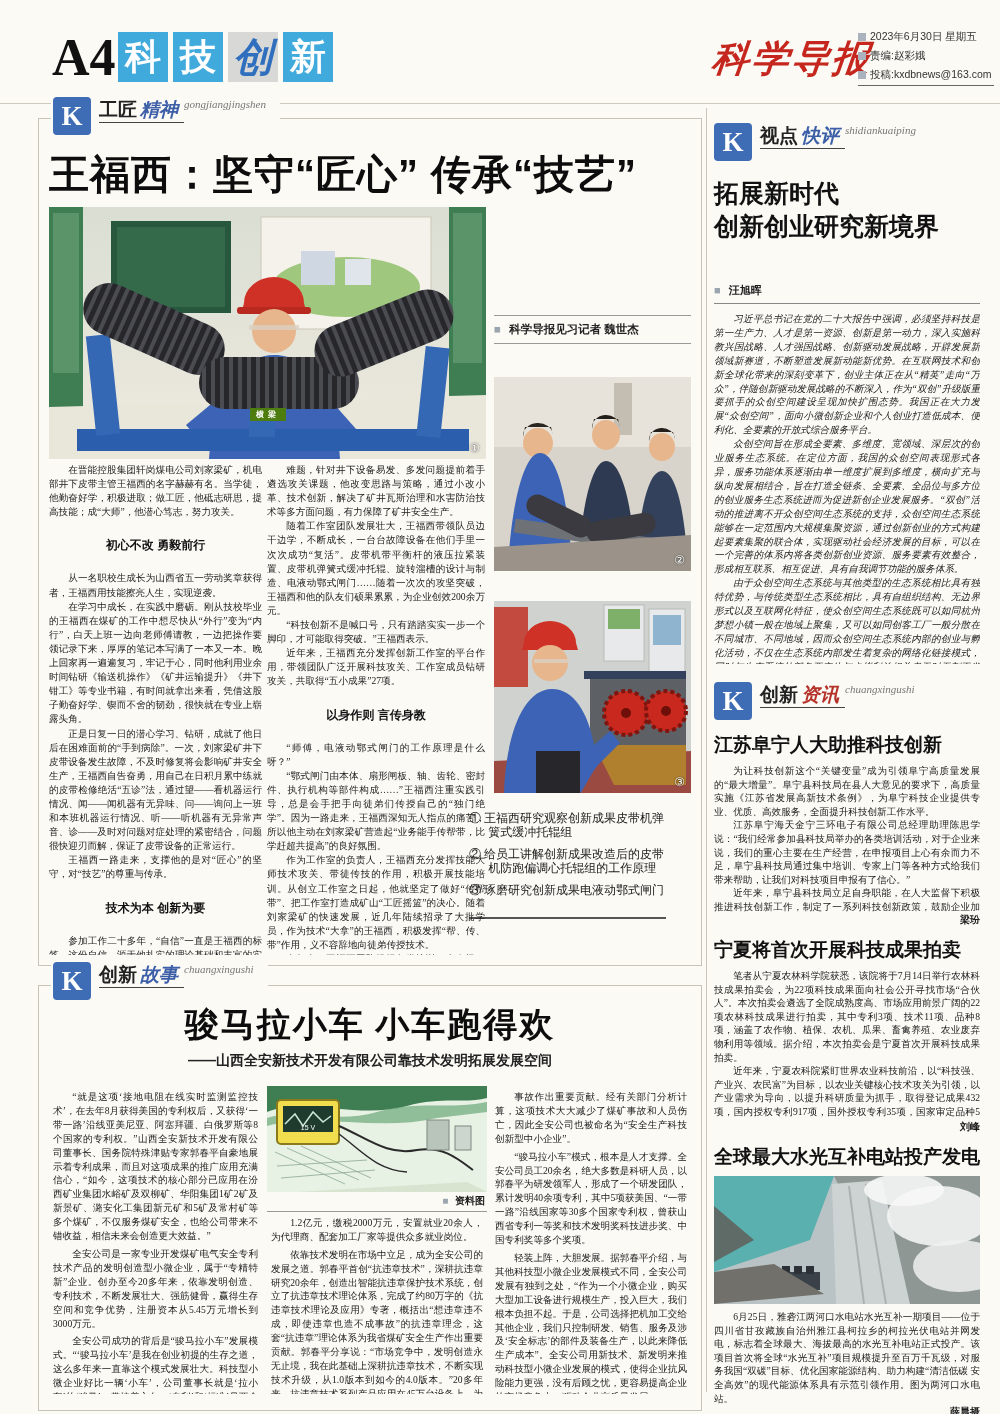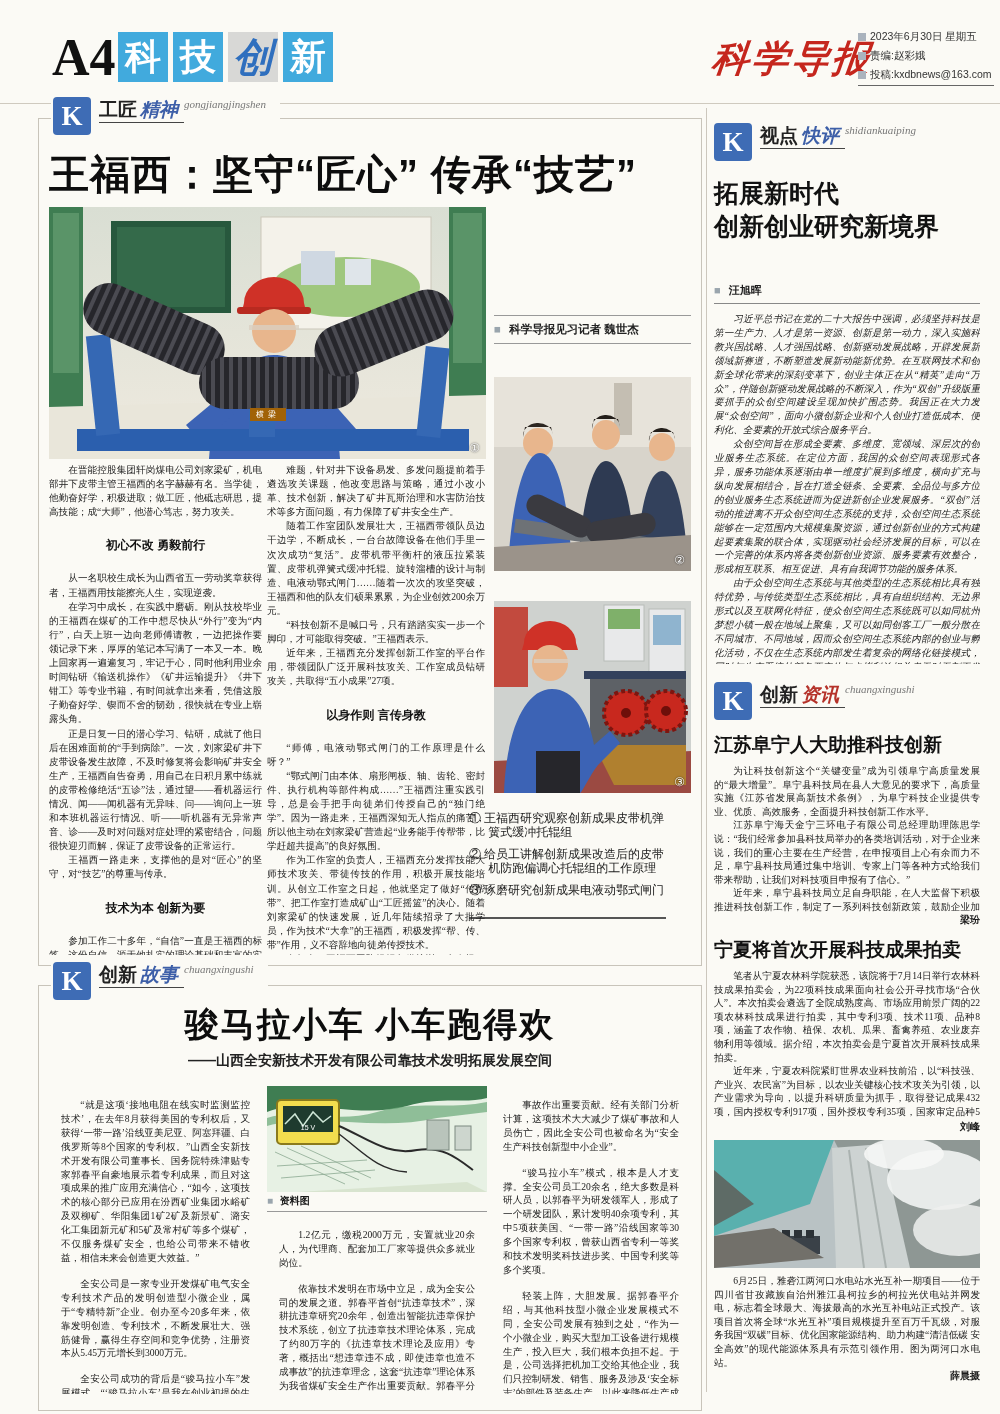--- a/index.html
+++ b/index.html
@@ -30,21 +30,21 @@
   .badge .b2{font-family:"Liberation Serif",serif;font-style:italic;font-weight:800;color:#3d5fa8;margin-left:3px;}
   .badge.red .b2{color:#b5322a;}
   .badge .py{font-family:"Liberation Serif",serif;font-style:italic;font-size:11px;color:#777;padding-top:1px;}
   
   .boxA{position:absolute;left:38px;top:118px;width:662px;height:846px;border:1px solid #c8c4ba;}
   .boxA .badge{position:absolute;left:12px;top:-24px;}
   .hl-main{position:absolute;left:10px;top:28px;width:644px;font-family:"Liberation Sans",sans-serif;
            font-weight:900;font-size:40px;letter-spacing:1px;color:#0d0d0d;white-space:nowrap;}
   .photo{position:absolute;overflow:hidden;background:#ddd;}
   .pm{position:absolute;right:6px;bottom:4px;color:#fff;font-size:12px;font-family:"Liberation Sans",sans-serif;text-shadow:0 0 2px #000;}
-  .sign{position:absolute;left:46%;bottom:38px;background:#a16207;color:#fff;font-size:8px;padding:1px 6px;letter-spacing:4px;}
+  .sign{position:absolute;left:46%;bottom:38px;background:#4d7c0f;color:#fff;font-size:8px;padding:1px 6px;letter-spacing:4px;font-weight:bold;}
   .byline{position:absolute;left:455px;top:196px;width:197px;border-top:1px solid #999;border-bottom:1px solid #999;
           padding:6px 0;font-size:11.5px;font-weight:700;font-family:"Liberation Sans",sans-serif;color:#222;}
   .byline .sq{color:#9aa5ad;margin-right:5px;}
   .cols .sub, .sub{font-family:"Liberation Sans",sans-serif;font-weight:700;font-size:12px;text-align:center;margin:19px 0;color:#111;}
   .tcol{position:absolute;top:344px;height:492px;overflow:hidden;font-size:9.6px;line-height:14.1px;text-align:justify;}
   .tcol p{margin:0;text-indent:2em;}
   .tcol1{left:10px;width:213px;}
   .tcol2{left:228px;width:218px;}
   .caps{position:absolute;left:430px;top:692px;width:197px;font-size:12px;line-height:14px;
         border-bottom:2px solid #555;padding-bottom:12px;}
@@ -65,26 +65,26 @@
   .sig{text-align:right;font-weight:700;font-size:10px;font-family:"Liberation Sans",sans-serif;margin-top:1px;}
   .damwrap{margin:6px 0;}
   
   .boxB{position:absolute;left:38px;top:985px;width:662px;height:424px;border:1px solid #c8c4ba;}
   .boxB .badge{position:absolute;left:12px;top:-26px;}
   .st-hl{position:absolute;left:0;top:16px;width:662px;text-align:center;font-family:"Liberation Serif",serif;
          font-weight:900;font-size:34px;letter-spacing:2px;color:#0d0d0d;}
   .st-sub{position:absolute;left:0;top:66px;width:662px;text-align:center;font-family:"Liberation Sans",sans-serif;
           font-weight:600;font-size:14px;color:#222;}
   .scol{position:absolute;top:100px;height:308px;overflow:hidden;font-size:9.6px;line-height:13.9px;text-align:justify;}
-  .scol p{margin:12px;text-indent:2em;}
+  .scol p{margin:4px;text-indent:2em;}
   .scol1{left:10px;width:213px;}
   .scol2{left:228px;width:220px;}
   .scol3{left:452px;width:200px;}
-  .illcap{text-align:left;font-size:10px;font-weight:700;font-family:"Liberation Sans",sans-serif;
-          border-bottom:1px solid #999;padding:2px 2px 3px 0;margin-bottom:16px;}
+  .illcap{text-align:right;font-size:10px;font-weight:700;font-family:"Liberation Sans",sans-serif;
+          border-bottom:1px solid #999;padding:2px 2px 3px 0;margin-bottom:4px;}
   .illcap .sq{color:#9aa5ad;margin-right:4px;}
 </style>
 </head>
 <body>
 
 <div class="page">
 
   <div class="masthead">
     <div class="pageno">A4</div>
     <div class="secboxes">
@@ -298,20 +298,21 @@
       </div>
     <div class="sig">梁玢</div>
 
     <div class="ntitle">宁夏将首次开展科技成果拍卖</div>
     <div class="nbody" style="height:150px;">
         <p>笔者从宁夏农林科学院获悉，该院将于7月14日举行农林科技成果拍卖会，为22项科技成果面向社会公开寻找市场“合伙人”。本次拍卖会遴选了全院成熟度高、市场应用前景广阔的22项农林科技成果进行拍卖，其中专利3项、技术11项、品种8项，涵盖了农作物、植保、农机、瓜果、畜禽养殖、农业废弃物利用等领域。据介绍，本次拍卖会是宁夏首次开展科技成果拍卖。</p>
         <p>近年来，宁夏农科院紧盯世界农业科技前沿，以“科技强、产业兴、农民富”为目标，以农业关键核心技术攻关为引领，以产业需求为导向，以提升科研质量为抓手，取得登记成果432项，国内授权专利917项，国外授权专利35项，国家审定品种5个，自治区审定品种55个，非主要农作物登记38个，植物新品种权23个，发布农业行业标准3项，制修订地方标准147项，团体标准41项。</p>
       </div>
     <div class="sig">刘峰</div>
 
+    <div class="ntitle">全球最大水光互补电站投产发电</div>
     <div class="damwrap photo" style="position:relative;width:266px;height:128px;">
       <svg width="266" height="128" xmlns="http://www.w3.org/2000/svg">
         <rect width="266" height="128" fill="#b9c2c4"></rect>
         <polygon points="0,0 120,0 96,64 0,96" fill="#59b0ae"></polygon>
         <polygon points="0,30 40,64 0,86" fill="#5e6b66"></polygon>
         <polygon points="120,0 266,0 266,128 180,128 150,60" fill="#8e9794"></polygon>
         <polygon points="118,8 168,4 196,128 122,128" fill="#cdd3d2"></polygon>
         <line x1="135" y1="10" x2="150" y2="128" stroke="#aab2b0" stroke-width="2"></line>
         <line x1="152" y1="8" x2="172" y2="128" stroke="#aab2b0" stroke-width="2"></line>
         <ellipse cx="225" cy="40" rx="52" ry="30" fill="#f2f4f3" opacity="0.9"></ellipse>

